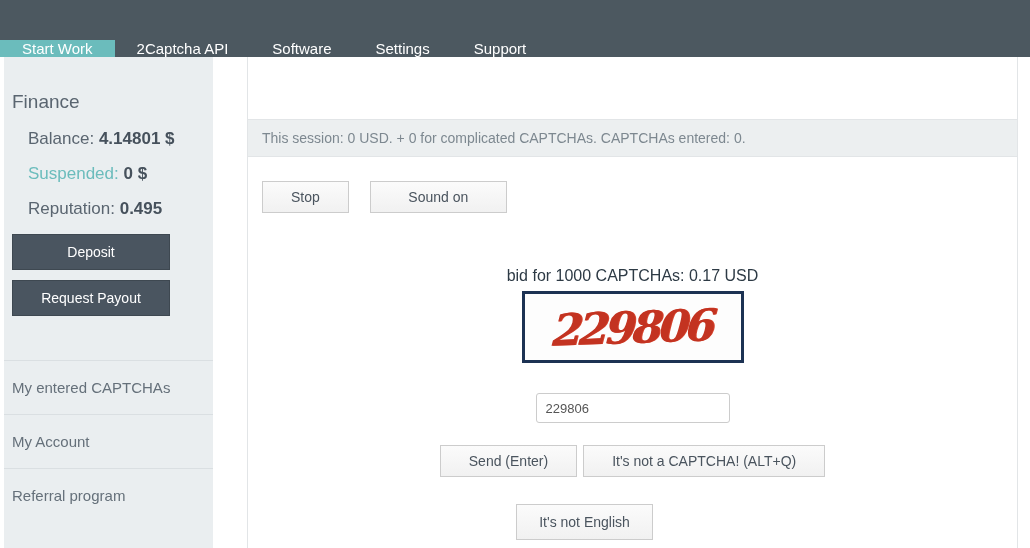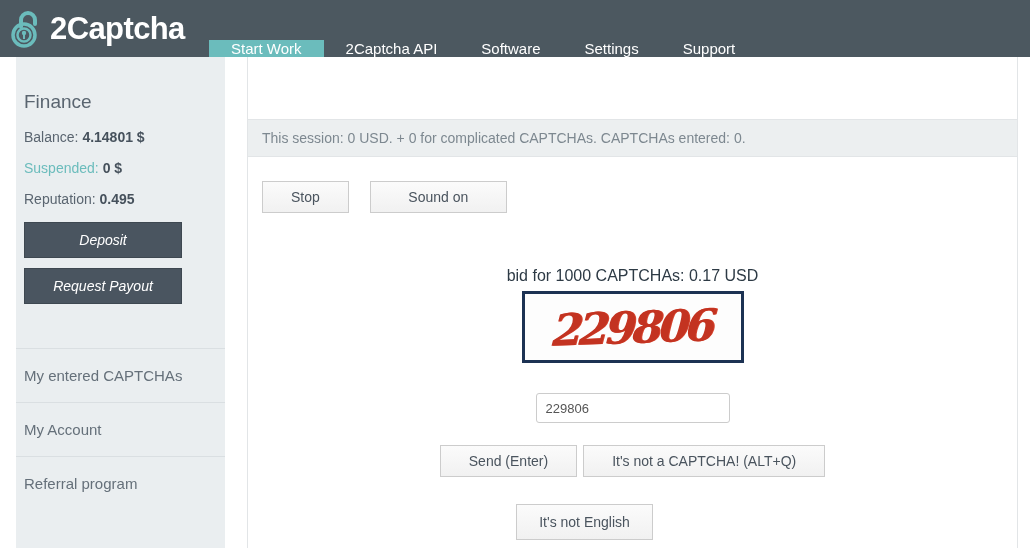--- a/index.html
+++ b/index.html
@@ -43,51 +43,51 @@
     font-size: 15px;
     cursor: pointer;
     white-space: nowrap;
     user-select: none;
   }
   .nav-item.active { background: #6bbcbc; }
 
   
   #sidebar {
     position: absolute;
-    left: 16px; top: 57px;
+    left: 4px; top: 57px;
     width: 209px;
     height: 491px;
     background: #eaeef0;
   }
   #finance-block { padding: 34px 8px 0 8px; }
   #finance-title {
     font-size: 19px;
     color: #5a6570;
     margin-bottom: 16px;
   }
   .fin-row {
-    font-size: 14px;
+    font-size: 17px;
     color: #5a6570;
     margin-bottom: 15px;
+    margin-left: 16px;
   }
   .fin-row .fin-label-susp { color: #6bbcbc; }
   .fin-row b { color: #46515c; }
   .side-btn {
     display: block;
     width: 158px;
     margin: 0 0 10px 0;
     padding: 9px 0;
     background: #4a5560;
     color: #ffffff;
     font-size: 14px;
     text-align: center;
     border: 1px solid #3e4851;
     cursor: pointer;
     user-select: none;
-    font-style: italic;
   }
   #side-menu { margin-top: 44px; }
   .side-link {
     display: block;
     padding: 18px 0 18px 8px;
     font-size: 15px;
     color: #65707a;
     border-top: 1px solid #dadfe2;
     cursor: pointer;
     user-select: none;
@@ -188,32 +188,20 @@
     display: flex;
     justify-content: center;
     padding-right: 96px;
   }
   #btn-notenglish { padding: 9px 22px; }
 </style>
 </head>
 <body>
 
 <div id="header">
-  <div id="logo-area">
-    <span id="logo-icon">
-      <svg width="34" height="40" viewBox="0 0 34 40">
-        <path d="M11 18 L11 11 A7 7 0 0 1 25 11 L25 15" fill="none" stroke="#6bbcbc" stroke-width="4" stroke-linecap="round"></path>
-        <circle cx="14" cy="26" r="11" fill="none" stroke="#6bbcbc" stroke-width="3.5"></circle>
-        <circle cx="14" cy="26" r="6.5" fill="none" stroke="#6bbcbc" stroke-width="2.5"></circle>
-        <circle cx="14" cy="24" r="2.2" fill="#6bbcbc"></circle>
-        <rect x="13" y="25" width="2" height="5" fill="#6bbcbc"></rect>
-      </svg>
-    </span>
-    <span id="logo-text">2Captcha</span>
-  </div>
   <nav id="navbar">
     <div class="nav-item active">Start Work</div>
     <div class="nav-item">2Captcha API</div>
     <div class="nav-item">Software</div>
     <div class="nav-item">Settings</div>
     <div class="nav-item">Support</div>
   </nav>
 </div>
 
 <aside id="sidebar">

